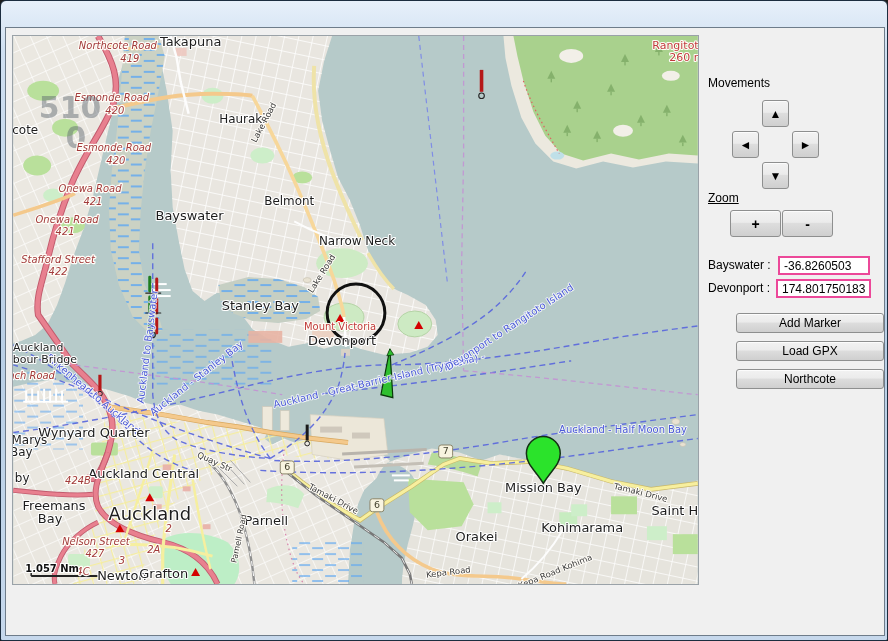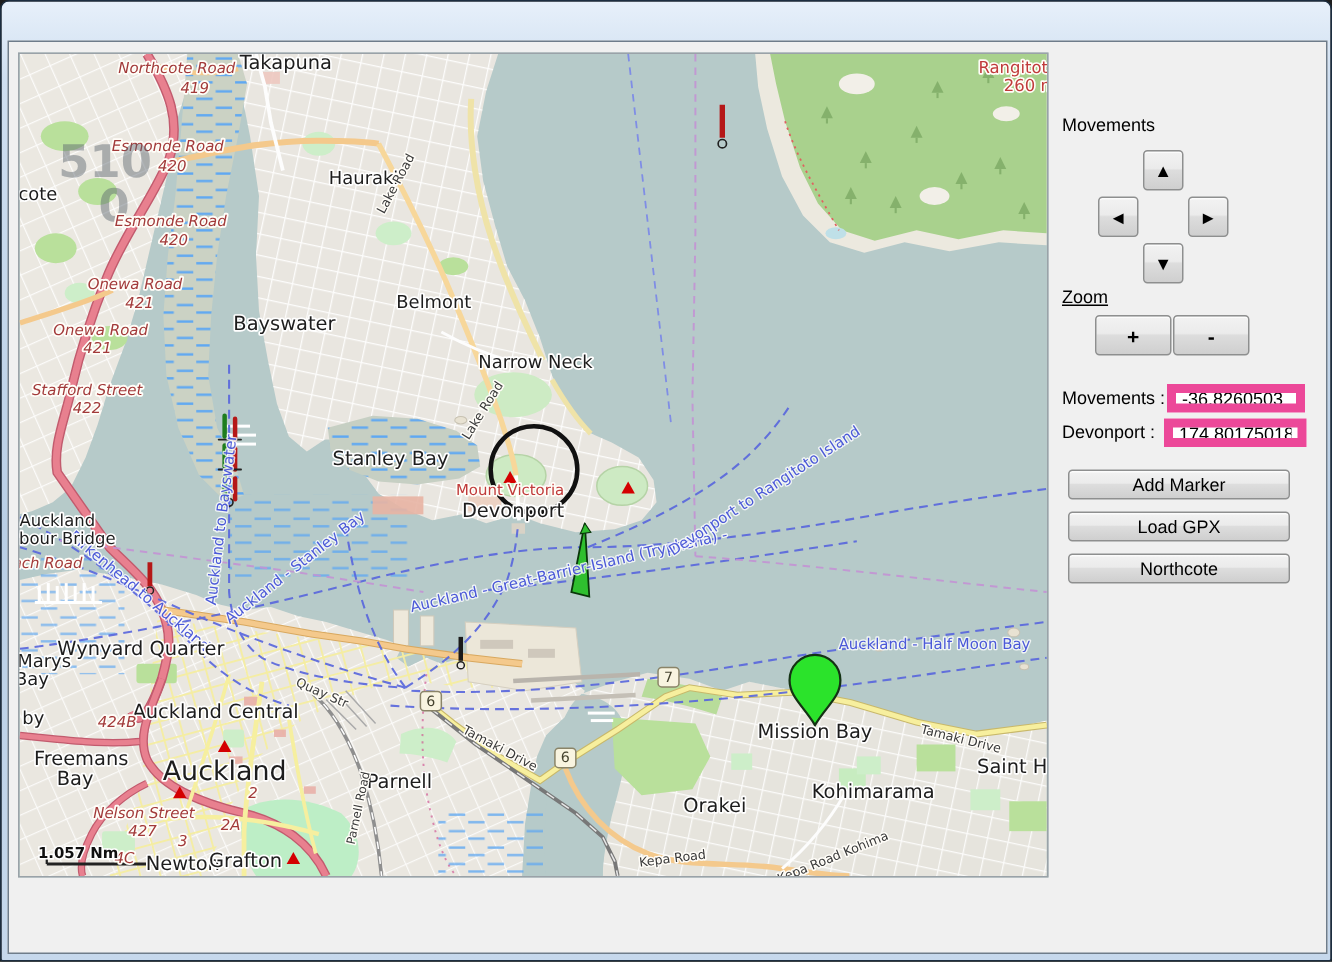--- a/index.html
+++ b/index.html
@@ -28,22 +28,22 @@
     border:1px solid #6e7c8a;}
   #map-svg{position:absolute;left:6px;top:7px;border:1px solid #9aa2a8;background:#b6cac9;}
   
   .plabel{position:absolute;font-size:12px;color:#000;}
   .win-btn{position:absolute;font-size:12px;color:#000;text-align:center;
     border:1px solid #8e8f8f;border-radius:3px;
     background:linear-gradient(180deg,#f2f2f2,#ebebeb 45%,#dddddd 50%,#cfcfcf);
     box-shadow:inset 0 1px 0 #fcfcfc;display:flex;align-items:center;justify-content:center;cursor:default;}
   .arrow-btn{width:27px;height:27px;font-size:12px;}
   .zoom-btn{width:51px;height:27px;font-size:14px;font-weight:bold;}
-  .cmd-btn{width:148px;height:20px;}
-  .tb{position:absolute;height:19px;border:6px solid #ec4899;background:#fff;font-size:12px;
+  .cmd-btn{width:148px;height:20px;margin-left:24px;}
+  .tb{position:absolute;height:19px;border:2px solid #ec4899;background:#fff;font-size:12px;
     font-family:"Liberation Sans",sans-serif;padding:1px 4px;color:#000;}
   
   #map-svg text{font-family:"DejaVu Sans","Liberation Sans",sans-serif;text-anchor:middle;}
   .ml-road{font-size:10px;font-style:italic;fill:#a23a3a;paint-order:stroke;stroke:#fffdf8;stroke-width:2.4px;stroke-linejoin:round;}
   .ml-place{font-size:12px;fill:#1d1d1d;paint-order:stroke;stroke:#ffffff;stroke-width:2.2px;stroke-linejoin:round;}
   .ml-sroad{font-size:8.5px;fill:#3a3a3a;paint-order:stroke;stroke:#fffdf8;stroke-width:2px;stroke-linejoin:round;}
   .ml-ferry{font-size:10px;fill:#4b59d8;paint-order:stroke;stroke:rgba(255,255,255,.8);stroke-width:1.8px;stroke-linejoin:round;}
   .ml-mtn{font-size:10px;fill:#c03b3b;paint-order:stroke;stroke:#fffdf8;stroke-width:2.2px;stroke-linejoin:round;}
   .ml-wm{font-size:30px;font-weight:bold;fill:#5a646e;opacity:.45;}
   .ml-scale{font-size:10px;font-weight:bold;fill:#101010;paint-order:stroke;stroke:#ffffff;stroke-width:2px;}
@@ -422,21 +422,21 @@
         </div>
 
     <div class="plabel" style="left:702px;top:163px;text-decoration:underline;">Zoom</div>
     <div class="win-btn zoom-btn" style="left:724px;top:182px;">
           <span>+</span>
         </div>
     <div class="win-btn zoom-btn" style="left:776px;top:182px;">
           <span>-</span>
         </div>
 
-    <div class="plabel" style="left:702px;top:230px;">Movements :</div>
+    <div class="plabel" style="left:702px;top:230px;">Bayswater :</div>
     <input class="tb" style="left: 772px; top: 228px; width: 92px;" value="-36.8260503">
     <div class="plabel" style="left:702px;top:253px;">Devonport :</div>
     <input class="tb" style="left: 770px; top: 251px; width: 95px;" value="174.8017501831">
 
     <div class="win-btn cmd-btn" style="left:706px;top:285px;">
           <span>Add Marker</span>
         </div>
     <div class="win-btn cmd-btn" style="left:706px;top:313px;">
           <span>Load GPX</span>
         </div>

